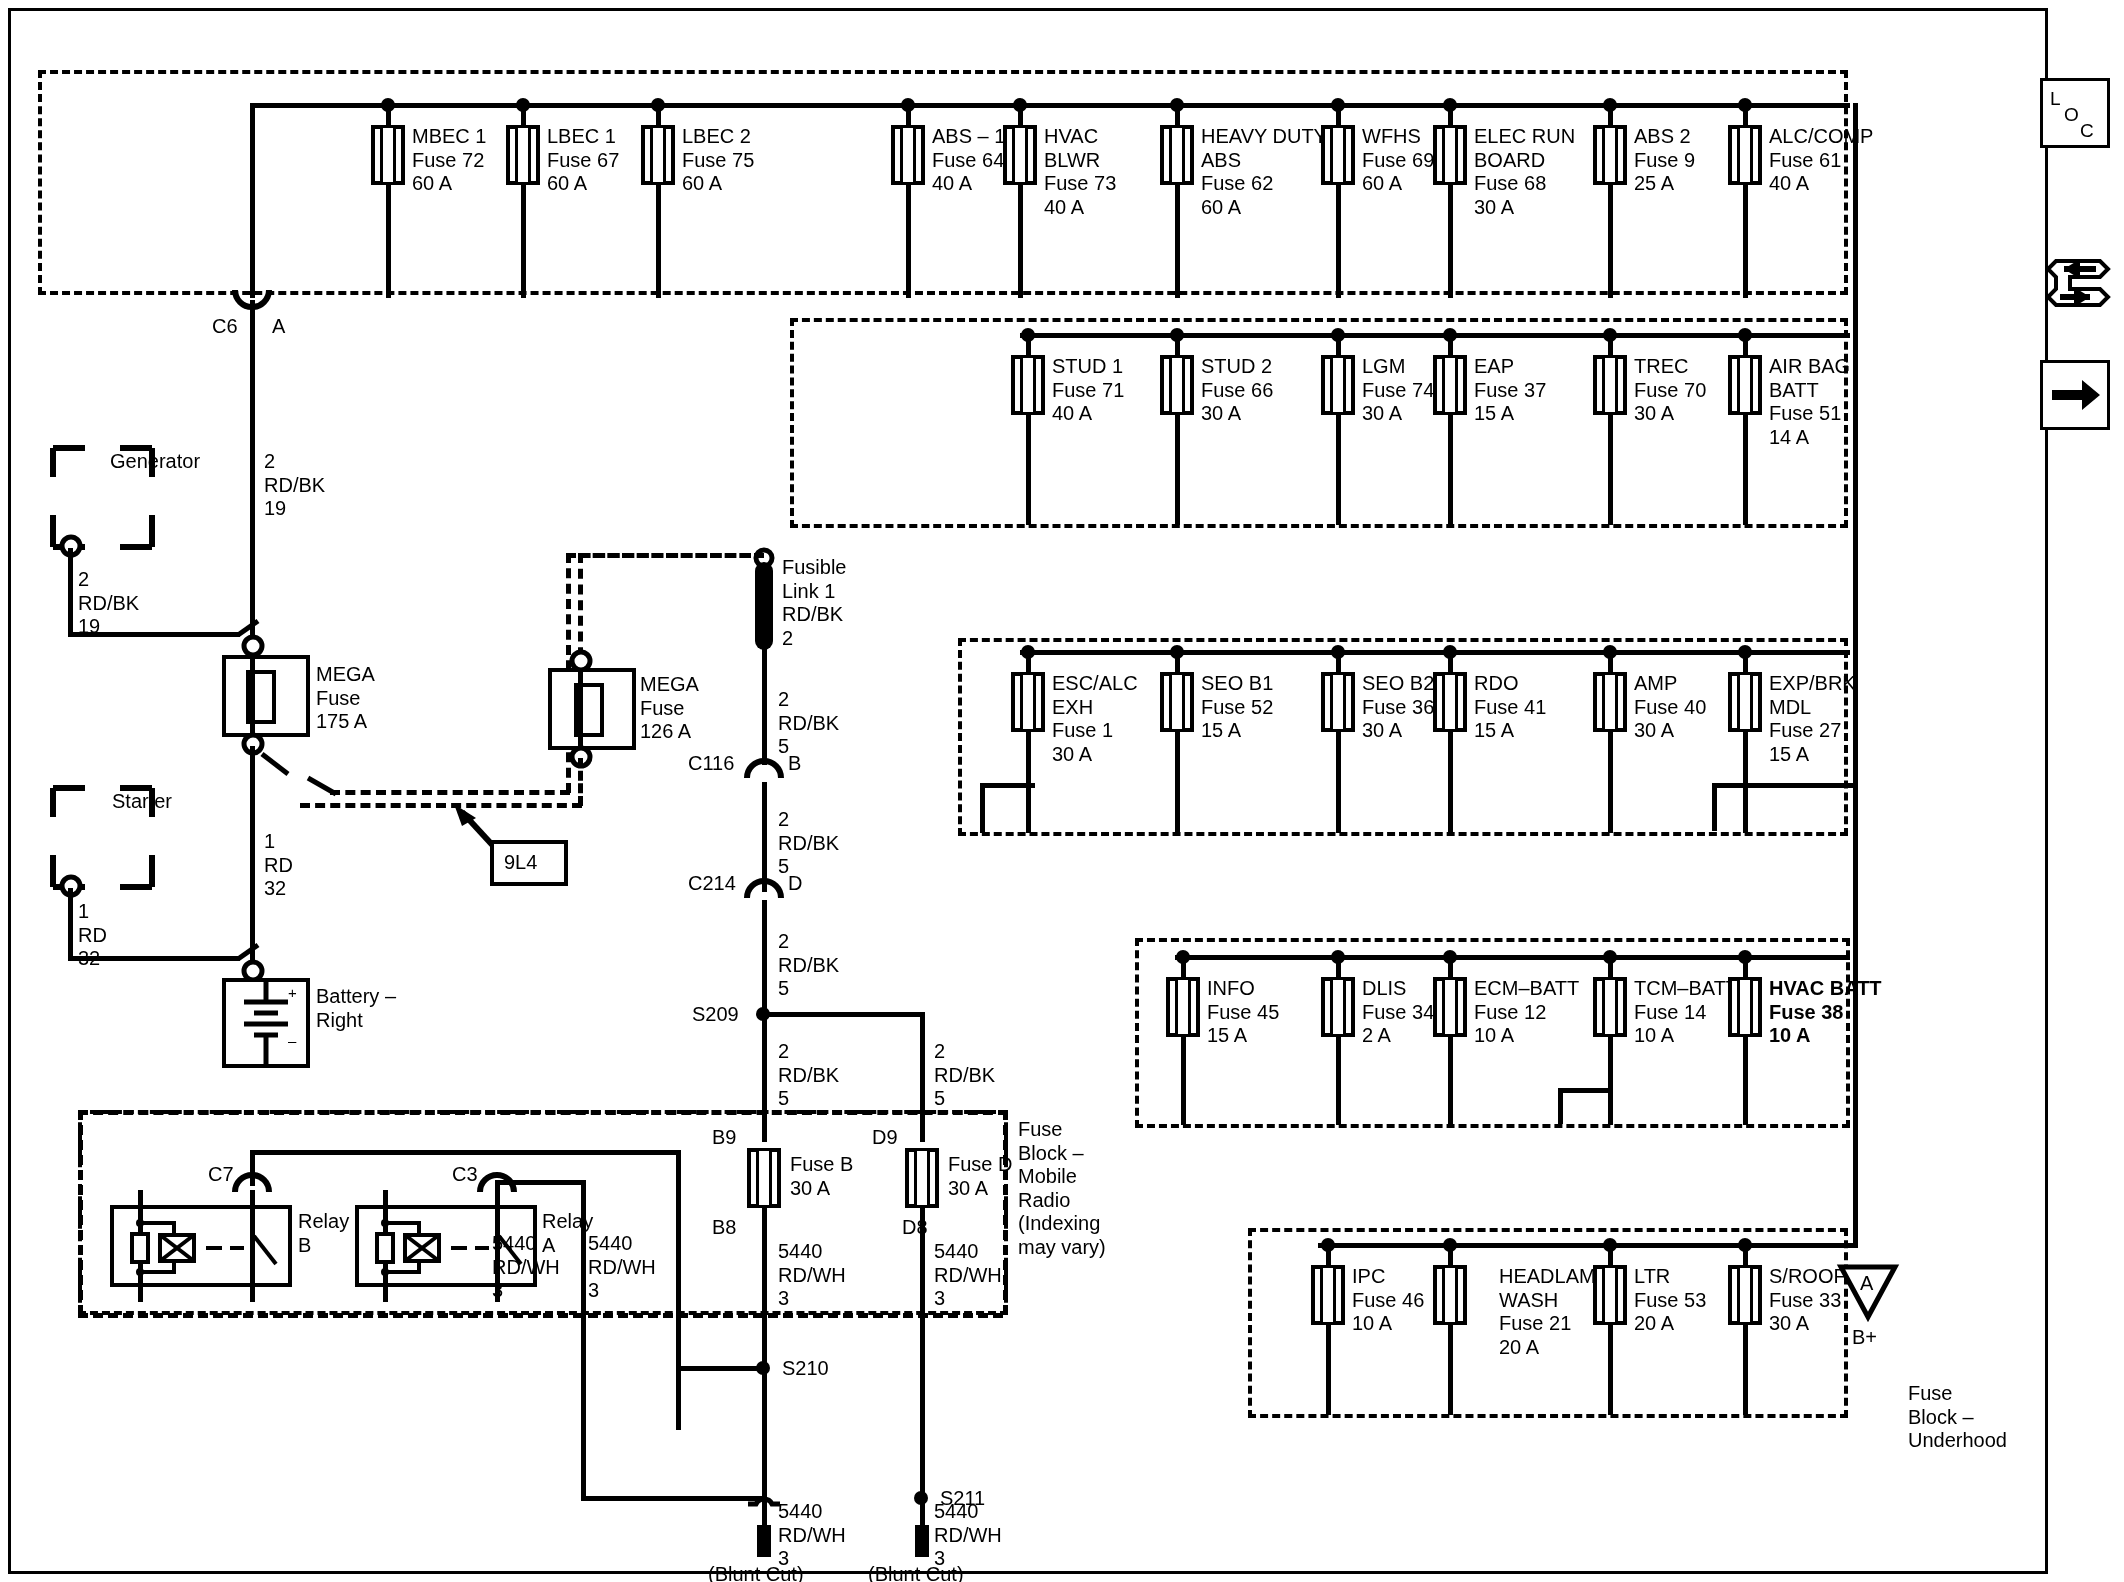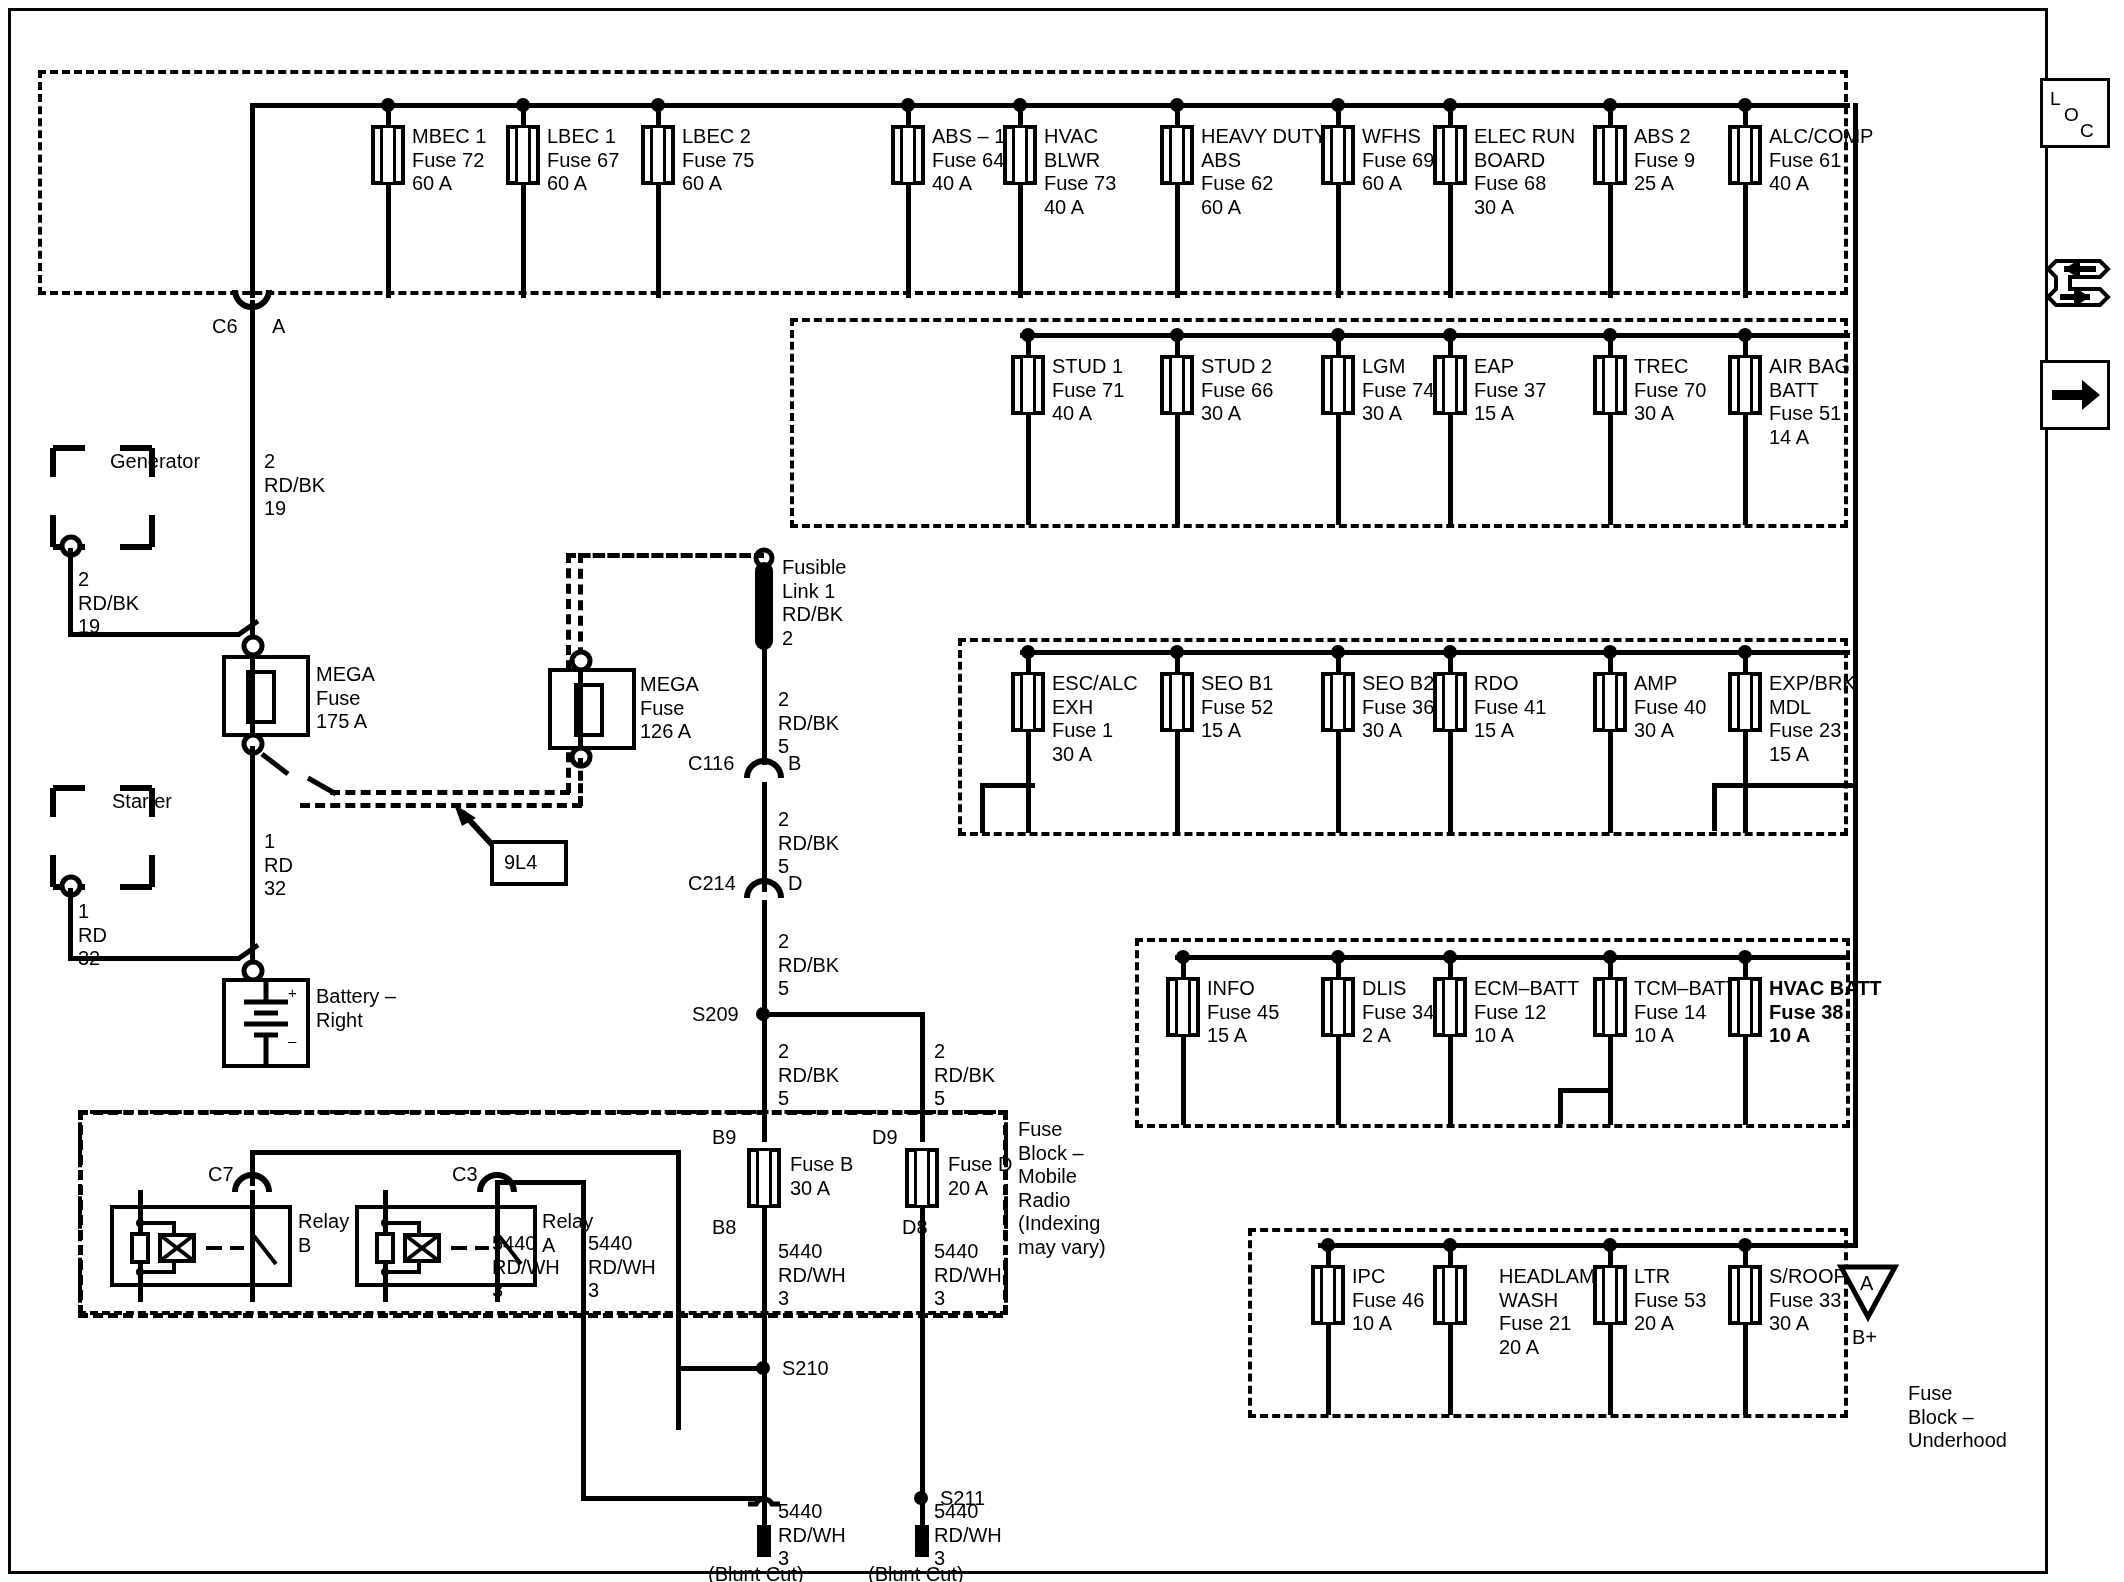--- a/index.html
+++ b/index.html
@@ -197,21 +197,21 @@
       <div class="fuseinner" style="left: 1602px; top: 672px; width: 16px; height: 60px; border-width: 3px;"></div>
       <div class="lbl" style="left: 1634px; top: 672px;">AMP
 Fuse 40
 30 A</div>
       <div class="dot" style="left: 1738px; top: 645px;"></div>
       <div class="wire v5" style="left: 1743px; top: 650px; height: 183px;"></div>
       <div class="fuseinner" style="left: 1728px; top: 672px; width: 34px; height: 60px;"></div>
       <div class="fuseinner" style="left: 1737px; top: 672px; width: 16px; height: 60px; border-width: 3px;"></div>
       <div class="lbl" style="left: 1769px; top: 672px;">EXP/BRK
 MDL
-Fuse 23
+Fuse 27
 15 A</div>
     </div>
 
   <div class="wire v5" style="left:980px;top:783px;height:50px;"></div>
   <div class="wire h5" style="left:980px;top:783px;width:55px;"></div>
 
   <div class="wire h5" style="left:1712px;top:783px;width:145px;"></div>
   <div class="wire v5" style="left:1712px;top:783px;height:48px;"></div>
   <div class="wire v5" style="left:1853px;top:783px;height:48px;"></div>
 
@@ -545,21 +545,21 @@
   <div class="lbl" style="left:712px;top:1216px;" id="b8lbl">B8</div>
   <div class="wire v5" style="left:762px;top:1205px;height:248px;"></div>
   <div class="lbl" style="left:778px;top:1240px;">5440
 RD/WH
 3</div>
 
   <div class="lbl" style="left:872px;top:1126px;" id="d9lbl">D9</div>
   <div class="fuseinner" style="left:905px;top:1148px;width:34px;height:60px;"></div>
   <div class="fuseinner" style="left:914px;top:1148px;width:16px;height:60px;border-width:3px;"></div>
   <div class="lbl" style="left:948px;top:1153px;" id="fusedlbl">Fuse D
-20 A</div>
+30 A</div>
   <div class="lbl" style="left:872px;top:1216px;margin-left:30px;" id="d8lbl">D8</div>
   <div class="wire v5" style="left:920px;top:1205px;height:296px;"></div>
   <div class="lbl" style="left:934px;top:1240px;">5440
 RD/WH
 3</div>
 
   <div class="wire h5" style="left:676px;top:1366px;width:90px;"></div>
   <div class="dot" style="left:756px;top:1361px;"></div>
   <div class="lbl" style="left:782px;top:1357px;">S210</div>
 

